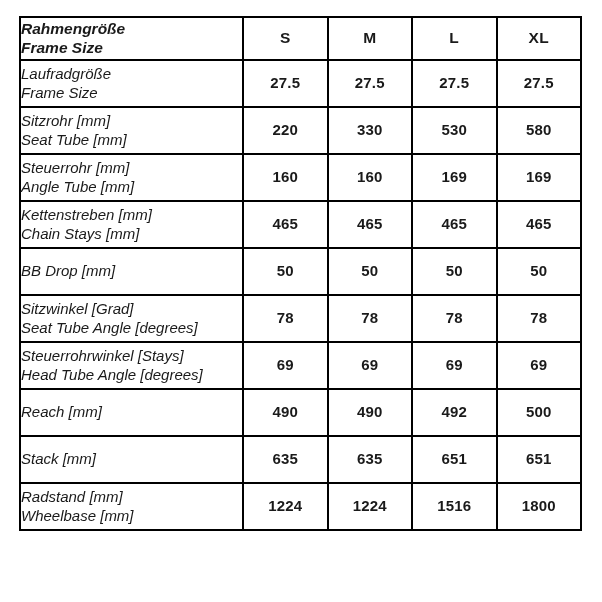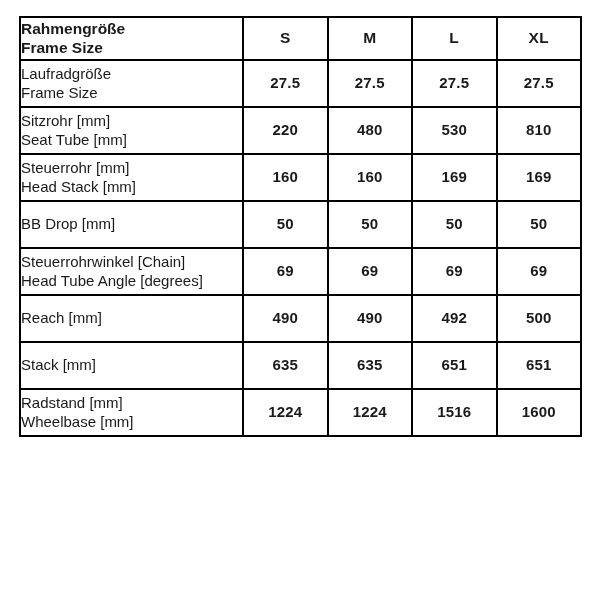--- a/index.html
+++ b/index.html
@@ -35,21 +35,21 @@
     padding: 0;
     background: #ffffff;
   }
   .geo thead th { height: 41px; }
   .geo tbody td { height: 45px; }
   .cell-label {
     text-align: left;
     padding-left: 6px;
     padding-right: 4px;
   }
-  .cell-label span { display: block; }
+  .cell-label span { display: block; font-style: italic; }
   .cell-value {
     text-align: center;
     font-weight: 700;
     letter-spacing: 0.2px;
   }
   .geo thead th {
     font-weight: 700;
     font-size: 15.5px;
   }
   .geo thead th.cell-value { letter-spacing: 0.3px; }
@@ -88,46 +88,66 @@
         <td class="cell-value">27.5</td>
         <td class="cell-value">27.5</td>
         <td class="cell-value">27.5</td>
       </tr>
       <tr>
         <td class="cell-label">
           <span>Sitzrohr [mm]</span>
           <span>Seat Tube [mm]</span>
         </td>
         <td class="cell-value">220</td>
-        <td class="cell-value">480</td>
+        <td class="cell-value">330</td>
         <td class="cell-value">530</td>
-        <td class="cell-value">810</td>
+        <td class="cell-value">580</td>
       </tr>
       <tr>
         <td class="cell-label">
           <span>Steuerrohr [mm]</span>
-          <span>Head Stack [mm]</span>
+          <span>Angle Tube [mm]</span>
         </td>
         <td class="cell-value">160</td>
         <td class="cell-value">160</td>
         <td class="cell-value">169</td>
         <td class="cell-value">169</td>
+      </tr>
+      <tr>
+        <td class="cell-label">
+          <span>Kettenstreben [mm]</span>
+          <span>Chain Stays [mm]</span>
+        </td>
+        <td class="cell-value">465</td>
+        <td class="cell-value">465</td>
+        <td class="cell-value">465</td>
+        <td class="cell-value">465</td>
       </tr>
       <tr>
         <td class="cell-label">
           <span>BB Drop [mm]</span>
         </td>
         <td class="cell-value">50</td>
         <td class="cell-value">50</td>
         <td class="cell-value">50</td>
         <td class="cell-value">50</td>
       </tr>
       <tr>
         <td class="cell-label">
-          <span>Steuerrohrwinkel [Chain]</span>
+          <span>Sitzwinkel [Grad]</span>
+          <span>Seat Tube Angle [degrees]</span>
+        </td>
+        <td class="cell-value">78</td>
+        <td class="cell-value">78</td>
+        <td class="cell-value">78</td>
+        <td class="cell-value">78</td>
+      </tr>
+      <tr>
+        <td class="cell-label">
+          <span>Steuerrohrwinkel [Stays]</span>
           <span>Head Tube Angle [degrees]</span>
         </td>
         <td class="cell-value">69</td>
         <td class="cell-value">69</td>
         <td class="cell-value">69</td>
         <td class="cell-value">69</td>
       </tr>
       <tr>
         <td class="cell-label">
           <span>Reach [mm]</span>
@@ -147,17 +167,17 @@
         <td class="cell-value">651</td>
       </tr>
       <tr>
         <td class="cell-label">
           <span>Radstand [mm]</span>
           <span>Wheelbase [mm]</span>
         </td>
         <td class="cell-value">1224</td>
         <td class="cell-value">1224</td>
         <td class="cell-value">1516</td>
-        <td class="cell-value">1600</td>
+        <td class="cell-value">1800</td>
       </tr>
     </tbody>
   </table>
 </div>
 
 </body></html>

